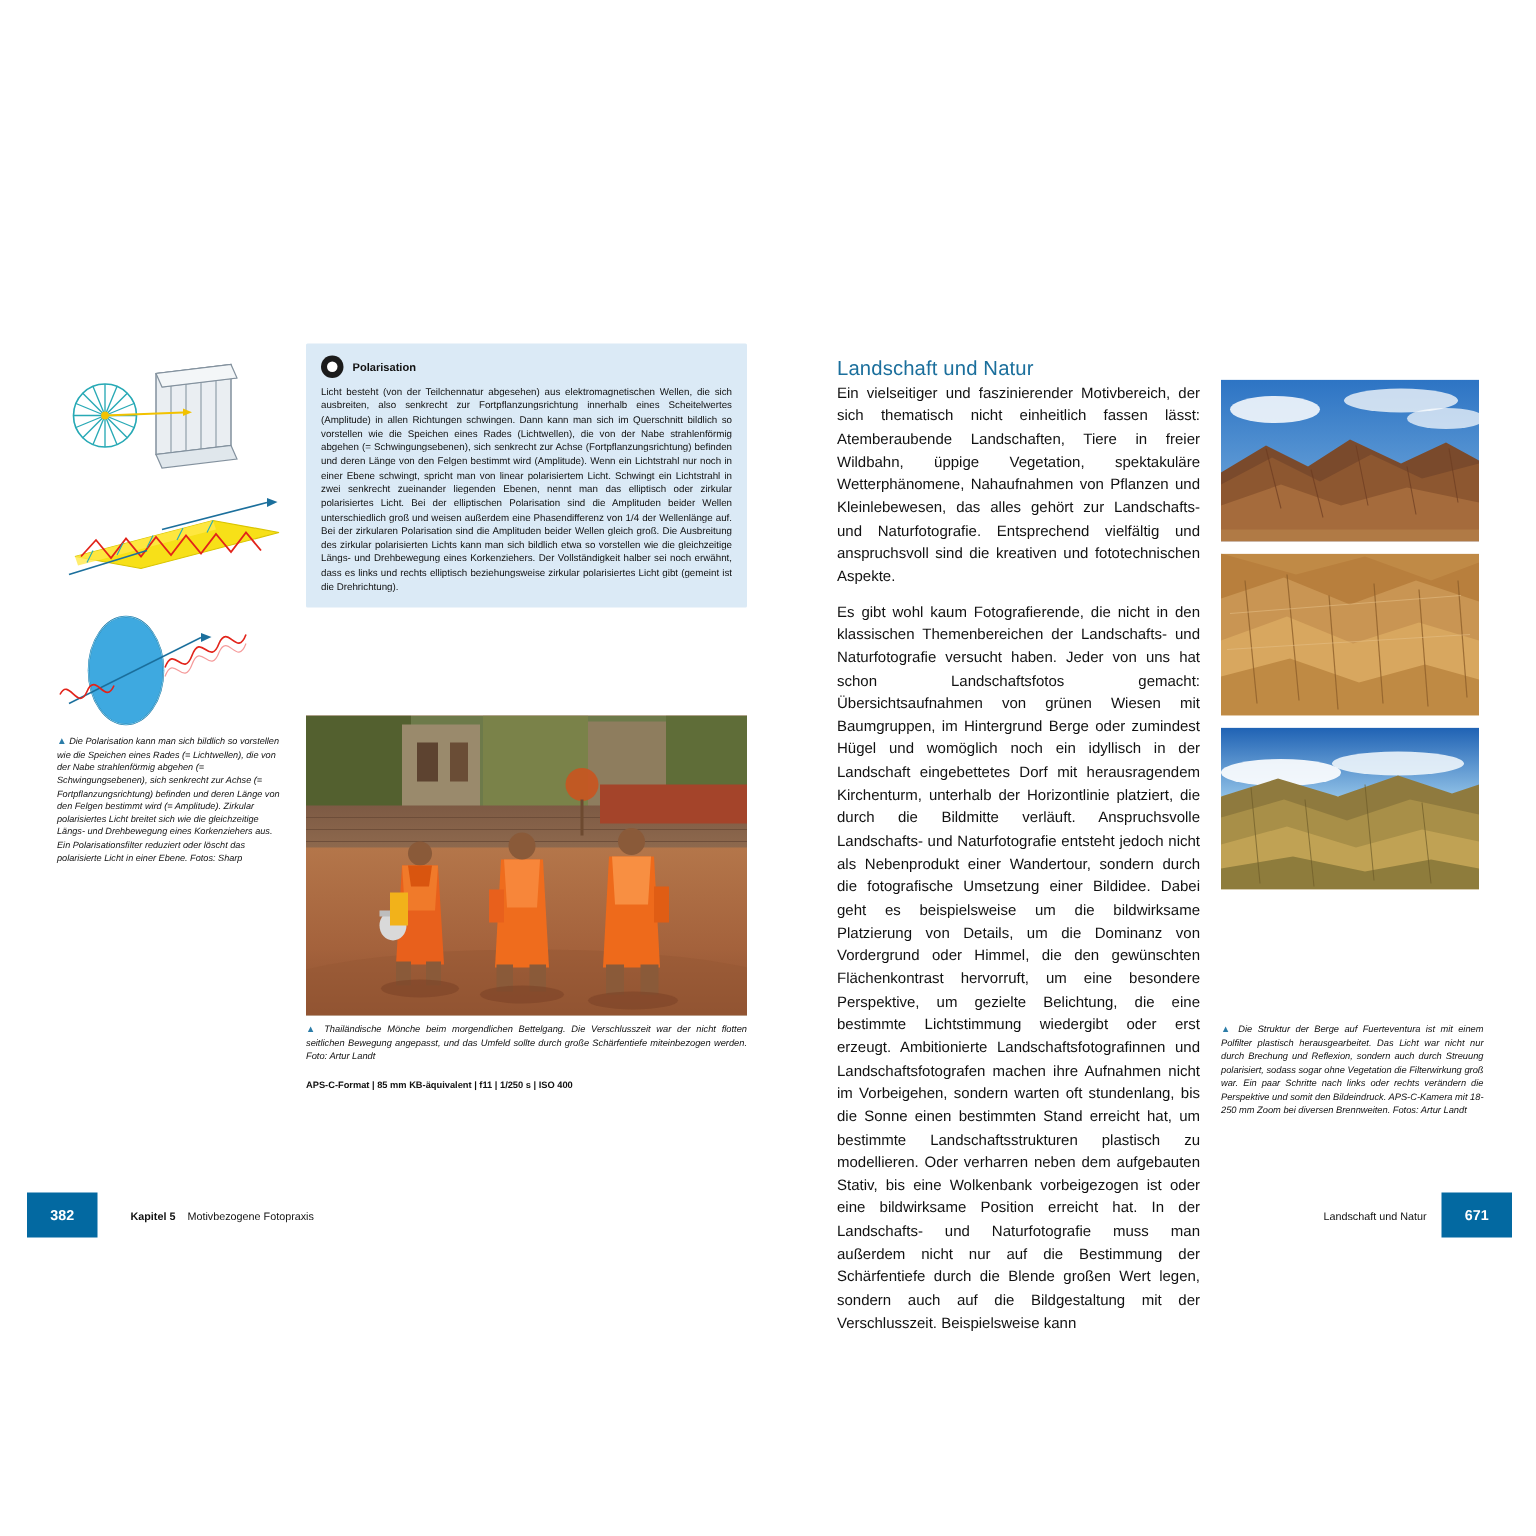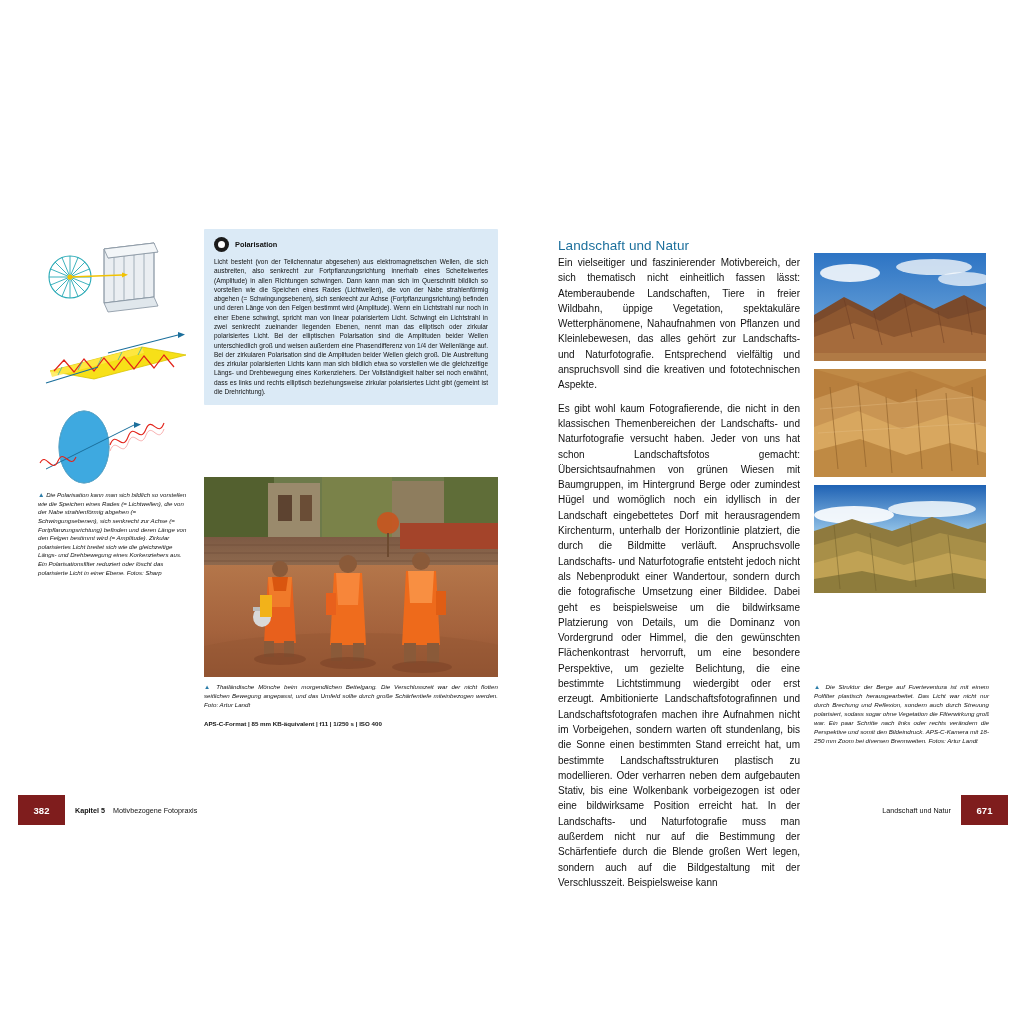--- a/index.html
+++ b/index.html
@@ -205,32 +205,32 @@
     left: 18px;
     top: 795px;
     width: 480px;
     height: 30px;
     display: flex;
     align-items: center;
   }
   .folio-box {
     width: 47px;
     height: 30px;
-    background: #7f1d1d;
+    background: #0369a1;
     color: #fff;
     display: flex;
     align-items: center;
     justify-content: center;
     font-size: 9.5px;
     font-weight: bold;
   }
   .footer-text {
     font-size: 7.2px;
     color: #111;
-    margin-left: 10px;
+    margin-left: 22px;
   }
   .footer-text b { font-weight: bold; }
   .footer-right {
     position: absolute;
     left: 530px;
     top: 795px;
     width: 478px;
     height: 30px;
     display: flex;
     align-items: center;

